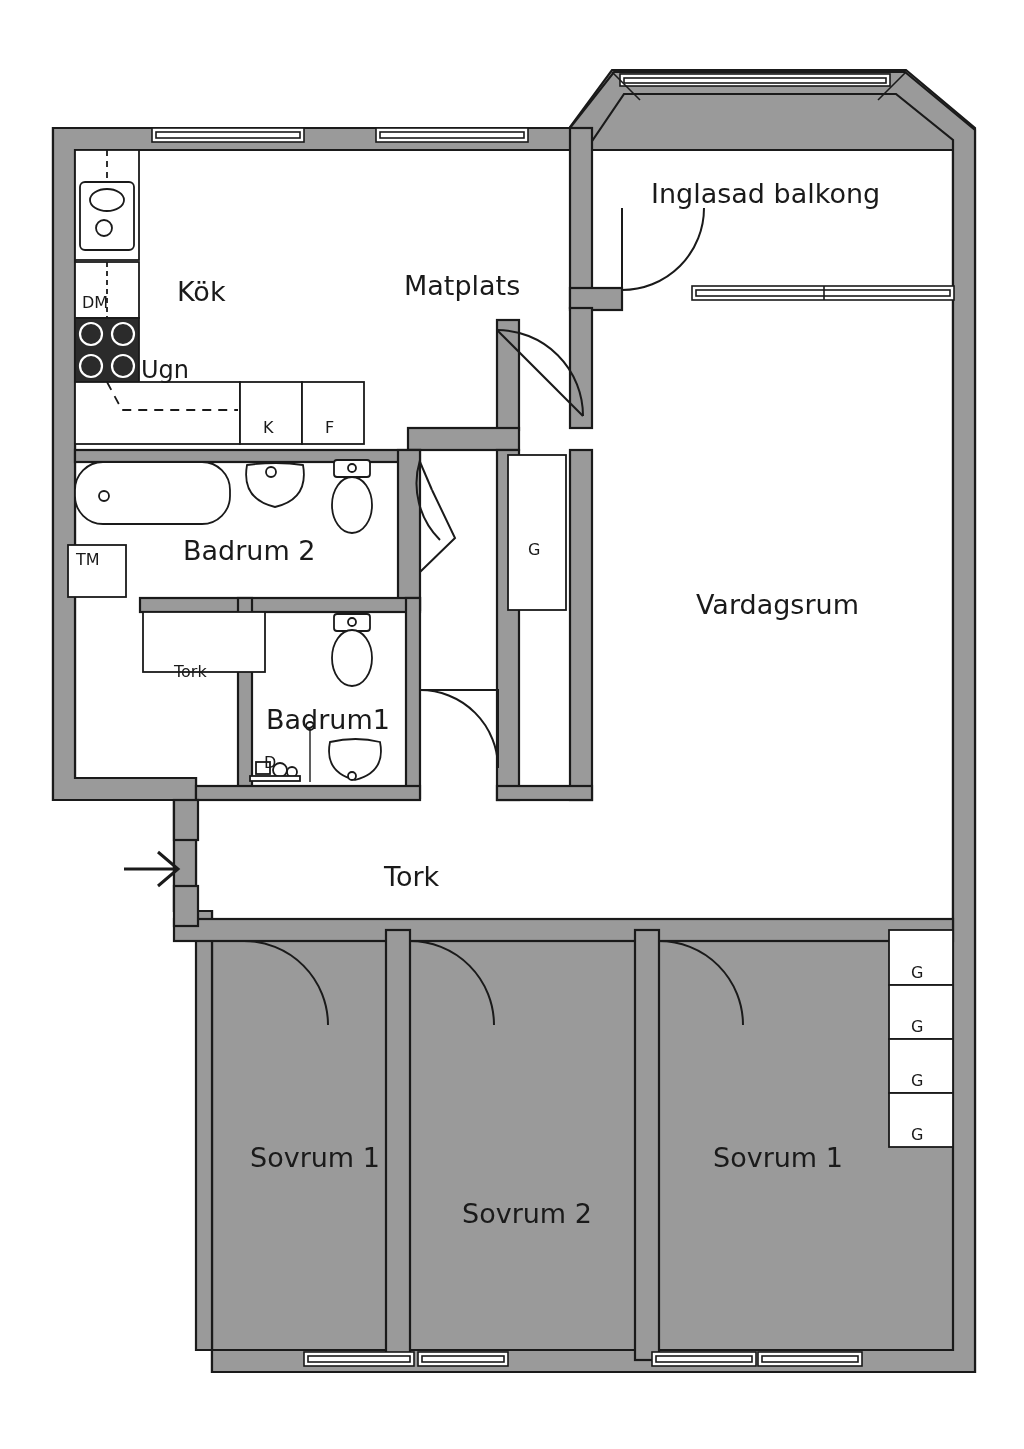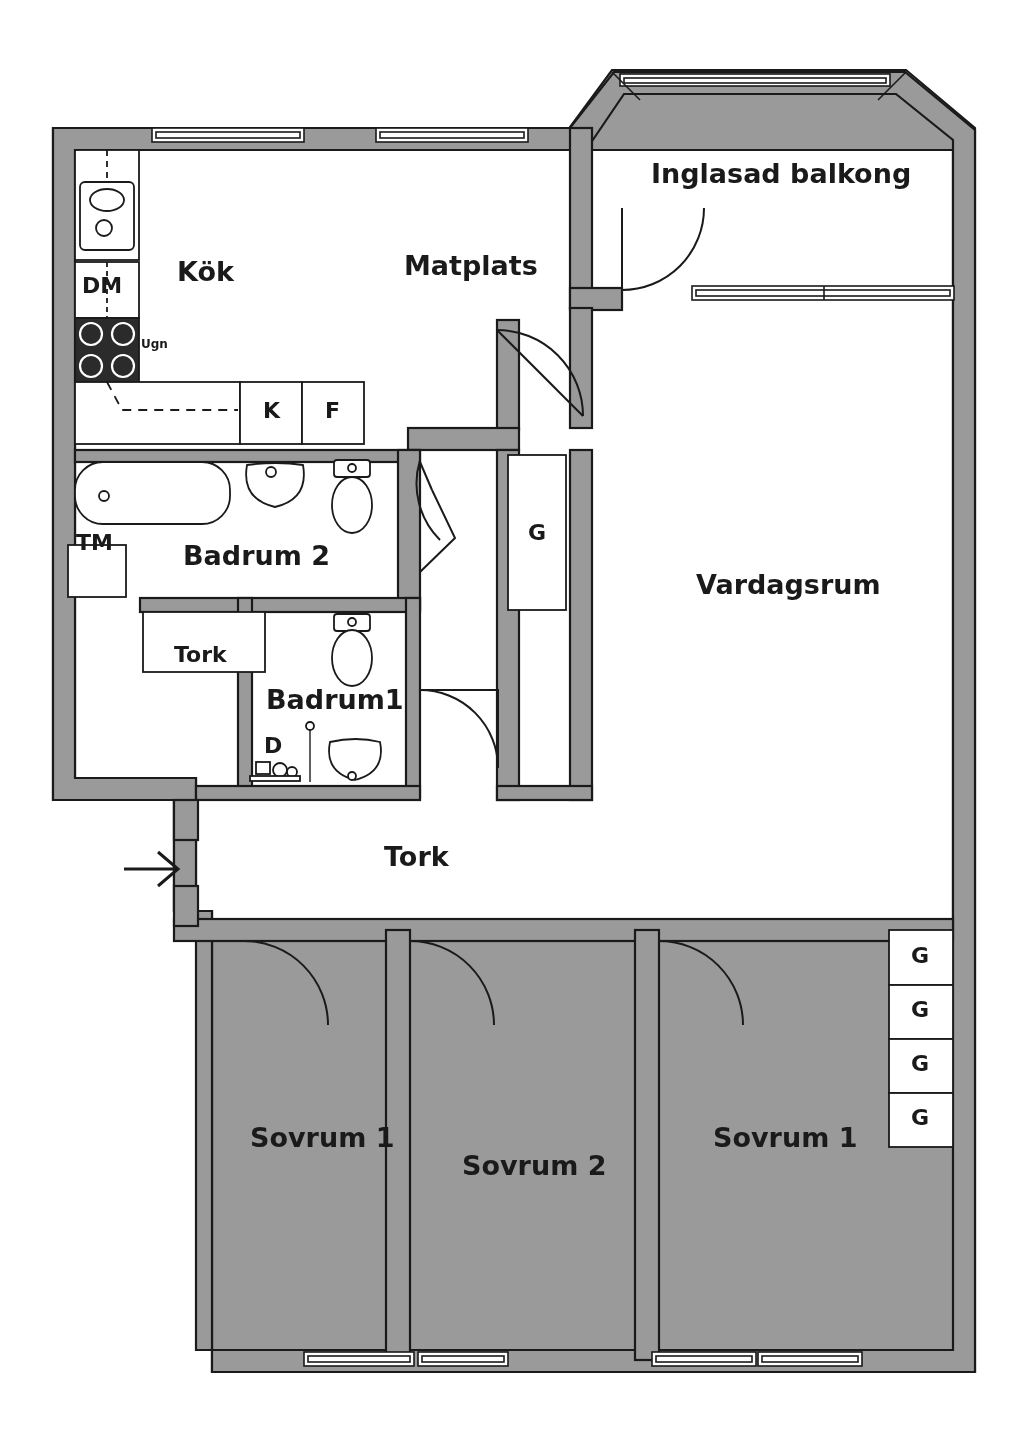--- a/index.html
+++ b/index.html
@@ -15,31 +15,32 @@
     width: 1024px;
     height: 1449px;
     background: #ffffff;
     overflow: hidden;
   }
   .label {
     position: absolute;
     color: #1a1a1a;
     white-space: nowrap;
     font-family: "DejaVu Sans", sans-serif;
-    font-weight: 700;
+    font-weight: 400;
     line-height: 1;
+    margin-top: 20px;
   }
   .label.room {
     font-size: 27px;
   }
   .label.tiny {
-    font-size: 12px;
+    font-size: 24px;
   }
   .label.box {
-    font-size: 22px;
+    font-size: 16px;
   }
   svg.plan-svg {
     position: absolute;
     left: 0;
     top: 0;
   }
 </style>
 </head>
 <body>
 
@@ -227,25 +228,25 @@
       <rect x="889" y="1093" width="64" height="54"></rect>
     </g>
 
   </svg>
 
   <div>
     <div class="label room" style="left:177px; top:258px;">Kök</div>
     <div class="label room" style="left:404px; top:252px;">Matplats</div>
     <div class="label room" style="left:651px; top:160px;">Inglasad balkong</div>
     <div class="label room" style="left:696px; top:571px;">Vardagsrum</div>
-    <div class="label room" style="left:183px; top:542px;">Badrum 2</div>
+    <div class="label room" style="left:183px; top:517px;">Badrum 2</div>
     <div class="label room" style="left:266px; top:686px;">Badrum1</div>
     <div class="label room" style="left:384px; top:843px;">Tork</div>
     <div class="label room" style="left:250px; top:1124px;">Sovrum 1</div>
-    <div class="label room" style="left:462px; top:1152px;">Sovrum 2</div>
+    <div class="label room" style="left:462px; top:1180px;">Sovrum 2</div>
     <div class="label room" style="left:713px; top:1124px;">Sovrum 1</div>
   </div>
 
   <div>
     <div class="label box" style="left:82px; top:275px;">DM</div>
     <div class="label tiny" style="left:141px; top:338px;">Ugn</div>
     <div class="label box" style="left:263px; top:400px;">K</div>
     <div class="label box" style="left:325px; top:400px;">F</div>
     <div class="label box" style="left:76px; top:532px;">TM</div>
     <div class="label box" style="left:174px; top:644px;">Tork</div>

